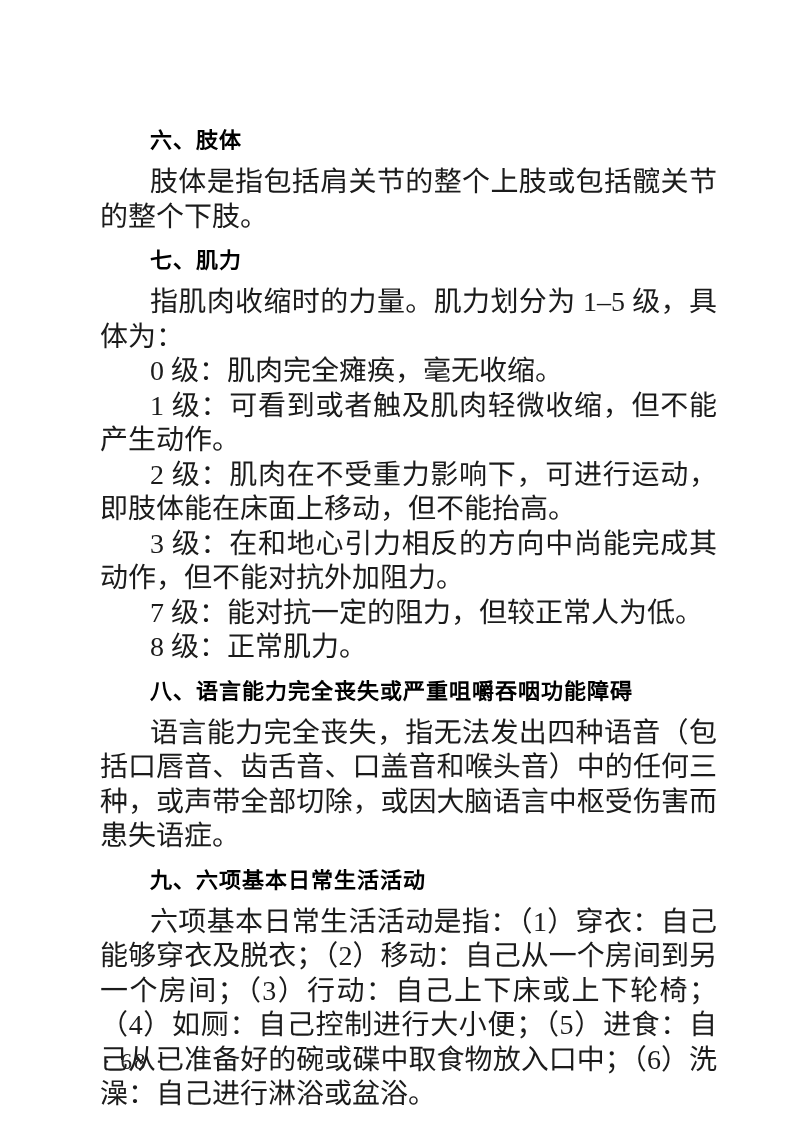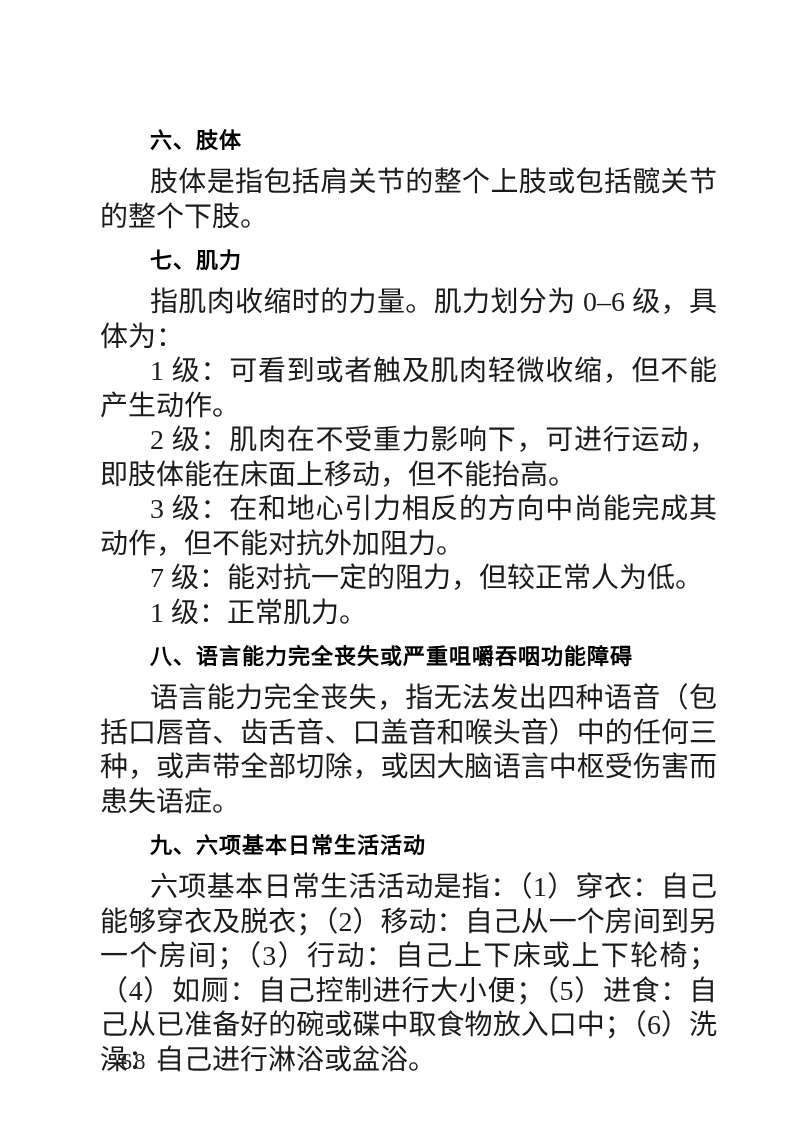--- a/index.html
+++ b/index.html
@@ -56,25 +56,26 @@
   }
 </style>
 </head>
 <body>
 
 <div class="page">
   <main class="content">
       <h2 class="heading">六、肢体</h2>
       <p class="para">肢体是指包括肩关节的整个上肢或包括髋关节的整个下肢。</p>
       <h2 class="heading">七、肌力</h2>
-      <p class="para">指肌肉收缩时的力量。肌力划分为 0–6 级，具体为：</p>
+      <p class="para">指肌肉收缩时的力量。肌力划分为 1–5 级，具体为：</p>
+      <p class="para">0 级：肌肉完全瘫痪，毫无收缩。</p>
       <p class="para">1 级：可看到或者触及肌肉轻微收缩，但不能产生动作。</p>
       <p class="para">2 级：肌肉在不受重力影响下，可进行运动，即肢体能在床面上移动，但不能抬高。</p>
       <p class="para">3 级：在和地心引力相反的方向中尚能完成其动作，但不能对抗外加阻力。</p>
       <p class="para">7 级：能对抗一定的阻力，但较正常人为低。</p>
-      <p class="para">1 级：正常肌力。</p>
+      <p class="para">8 级：正常肌力。</p>
       <h2 class="heading">八、语言能力完全丧失或严重咀嚼吞咽功能障碍</h2>
       <p class="para">语言能力完全丧失，指无法发出四种语音（包括口唇音、齿舌音、口盖音和喉头音）中的任何三种，或声带全部切除，或因大脑语言中枢受伤害而患失语症。</p>
       <h2 class="heading">九、六项基本日常生活活动</h2>
       <p class="para">六项基本日常生活活动是指：（1）穿衣：自己能够穿衣及脱衣；（2）移动：自己从一个房间到另一个房间；（3）行动：自己上下床或上下轮椅；（4）如厕：自己控制进行大小便；（5）进食：自己从已准备好的碗或碟中取食物放入口中；（6）洗澡：自己进行淋浴或盆浴。</p>
     </main>
   <div class="page-number">· 68 ·</div>
 </div>
 
 </body></html>

